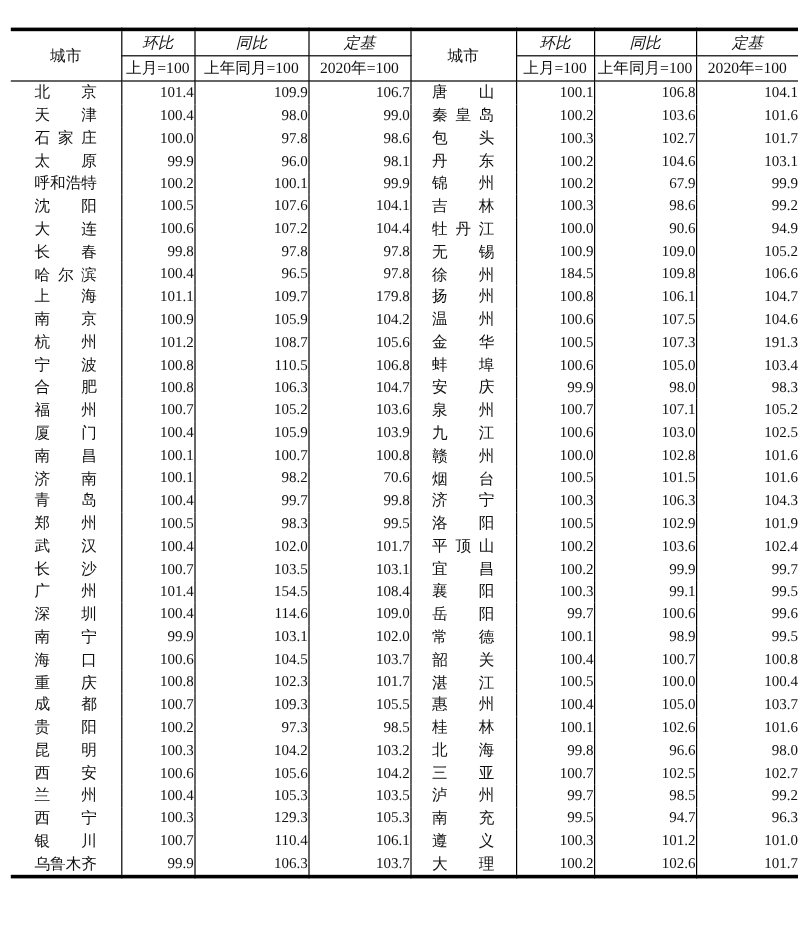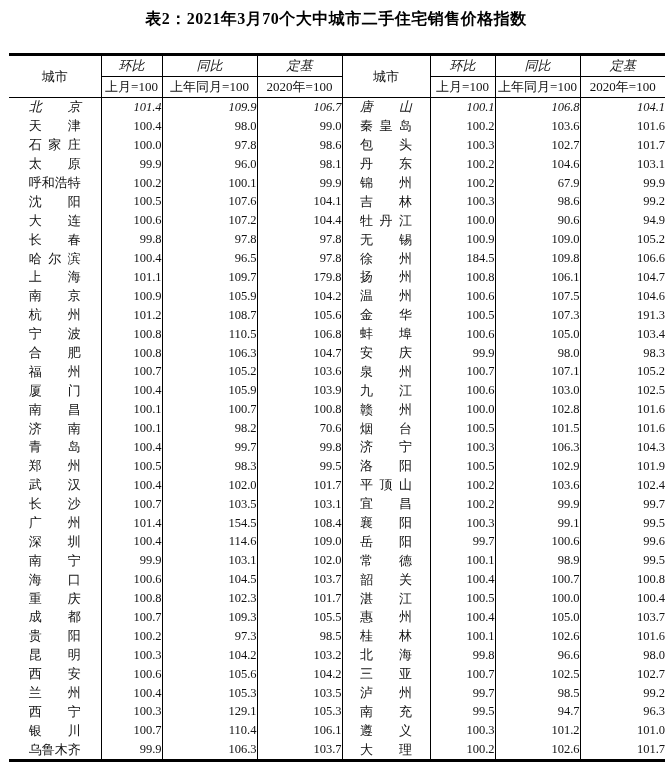--- a/index.html
+++ b/index.html
@@ -22,31 +22,30 @@
     border-left:1px solid #000;border-right:1px solid #000;
     padding:0;font-weight:normal;vertical-align:middle;
     overflow:hidden;white-space:nowrap;
   }
   table.idx tr>*:first-child{border-left:none;}
   table.idx tr>*:last-child{border-right:none;}
   thead th{font-size:13px;text-align:center;height:20px;}
   thead tr.h1 th.sub{border-bottom:1px solid #000;font-style:italic;}
   thead th{border-bottom:1.5px solid #000;}
   thead tr.h1 th.sub{border-bottom:1px solid #000;}
-  tbody tr:first-child td{border-top:1.5px solid #000;font-style:italic;}
+  tbody tr:first-child td{border-top:1.5px solid #000;}
   tbody td{height:18.9px;font-size:12.5px;}
   td.num{text-align:right;padding-right:6px;}
   td.city{text-align:center;font-size:13px;}
   .cn{display:inline-block;width:52px;text-align:justify;text-align-last:justify;}
 </style>
 </head>
 <body>
 
 <div>
-  <h1 class="title">表2：2021年3月70个大中城市二手住宅销售价格指数</h1>
 
   <table class="idx">
     <colgroup>
       <col style="width:92px">
         <col style="width:61px">
         <col style="width:95px">
         <col style="width:85px">
       <col style="width:88px">
         <col style="width:65px">
         <col style="width:85px">
@@ -389,21 +388,21 @@
           <td class="num">105.3</td>
           <td class="num">103.5</td>
           <td class="city"><span class="cn">泸州</span></td>
           <td class="num">99.7</td>
           <td class="num">98.5</td>
           <td class="num">99.2</td>
         </tr>
         <tr>
           <td class="city"><span class="cn">西宁</span></td>
           <td class="num">100.3</td>
-          <td class="num">129.1</td>
+          <td class="num">129.3</td>
           <td class="num">105.3</td>
           <td class="city"><span class="cn">南充</span></td>
           <td class="num">99.5</td>
           <td class="num">94.7</td>
           <td class="num">96.3</td>
         </tr>
         <tr>
           <td class="city"><span class="cn">银川</span></td>
           <td class="num">100.7</td>
           <td class="num">110.4</td>

